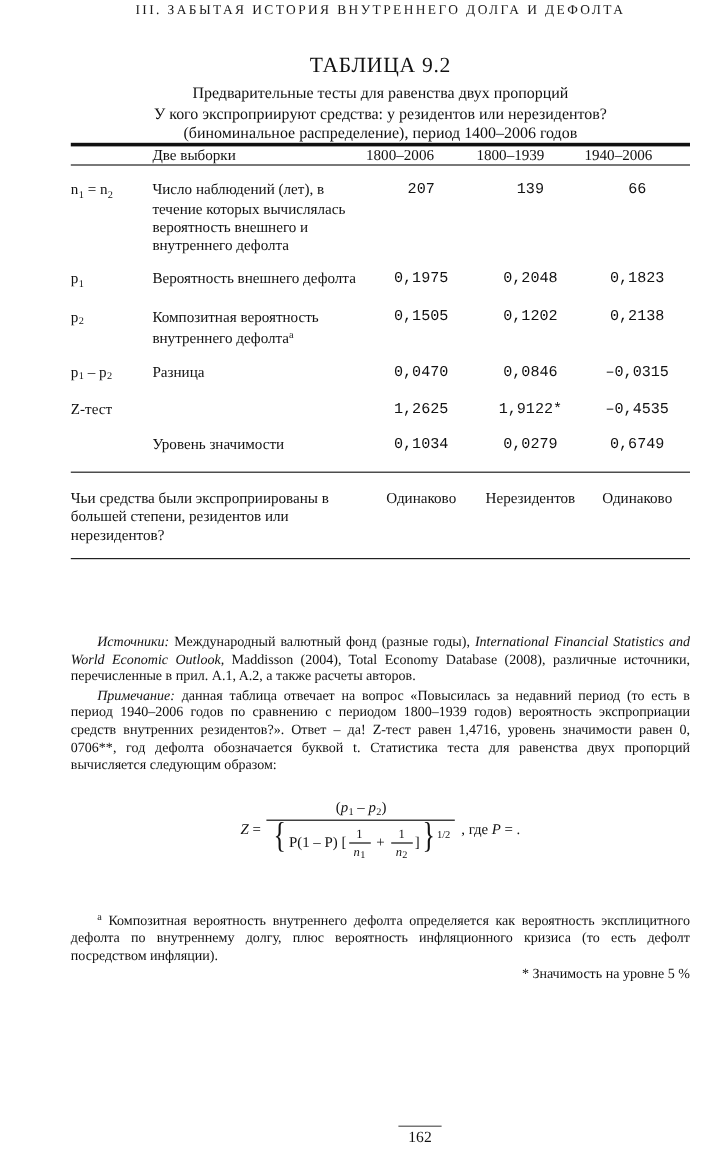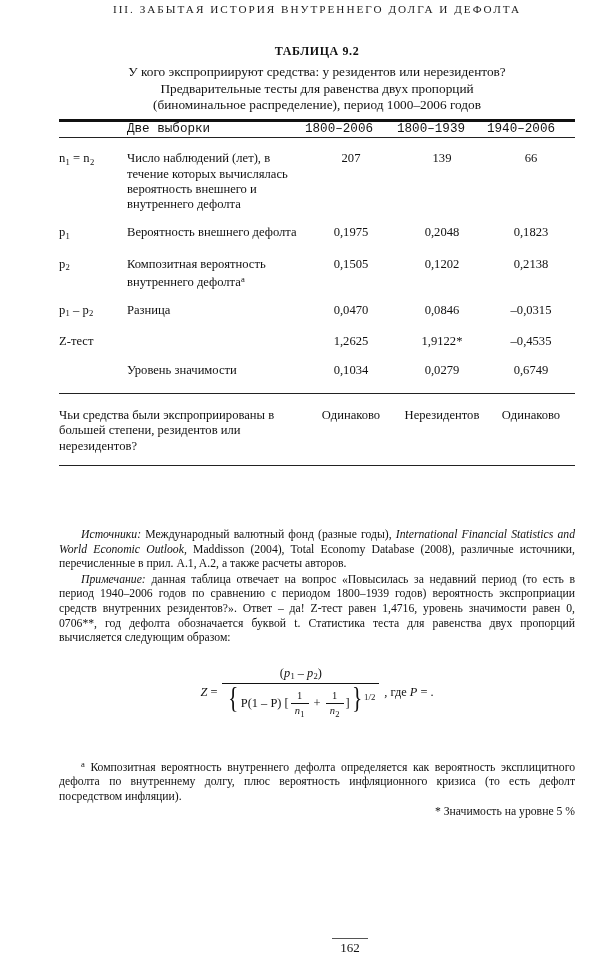--- a/index.html
+++ b/index.html
@@ -39,22 +39,22 @@
 
   
   .caption-block {
     position: absolute;
     left: 42px;
     top: 44px;
     width: 516px;
     text-align: center;
   }
   .table-number {
-    font-size: 12px;
-    font-weight: bold;
+    font-size: 18px;
+    font-weight: normal;
     letter-spacing: 0.6px;
     margin-bottom: 5px;
   }
   .caption-line {
     font-size: 13.3px;
     line-height: 16.6px;
   }
 
   
   .table-wrap {
@@ -83,29 +83,29 @@
     vertical-align: top;
     padding: 0;
     font-weight: normal;
   }
   .col-sym   { width: 68px; }
   .col-desc  { width: 178px; }
   .col-v1    { width: 92px; }
   .col-v2    { width: 90px; }
   .col-v3    { width: 88px; }
 
-  thead td { padding: 7px 0 8px 0; font-family: Liberation Mono, monospace; }
+  thead td { padding: 7px 0 8px 0; }
   thead .h-desc { text-align: left; }
   thead .h-val  { }
 
   tbody tr.data td { padding-top: 12px; padding-bottom: 1px; }
   tbody tr.data:first-child td { padding-top: 13px; }
   td.sym  { text-align: left; white-space: nowrap; }
   td.desc { text-align: left; margin-left: 28px; }
-  td.val  { text-align: center; white-space: nowrap; }
+  td.val  { text-align: center; white-space: nowrap; font-family: Liberation Mono, monospace; }
 
   sub.idx {
     font-size: 8.6px;
     vertical-align: -0.28em;
     margin-left: 0.3px;
   }
   sup.fn {
     font-size: 8.6px;
     vertical-align: 0.42em;
   }
@@ -224,23 +224,23 @@
 </style>
 </head>
 <body>
 
 <div class="page">
 
   <div class="running-header">III. ЗАБЫТАЯ ИСТОРИЯ ВНУТРЕННЕГО ДОЛГА И ДЕФОЛТА</div>
 
   <div class="caption-block">
     <div class="table-number">ТАБЛИЦА 9.2</div>
+    <div class="caption-line">Предварительные тесты для равенства двух пропорций</div>
     <div class="caption-line">У кого экспроприируют средства: у резидентов или нерезидентов?</div>
-    <div class="caption-line">Предварительные тесты для равенства двух пропорций</div>
-    <div class="caption-line">(биноминальное распределение), период 1000–2006 годов</div>
+    <div class="caption-line">(биноминальное распределение), период 1400–2006 годов</div>
   </div>
 
   <div class="table-wrap">
     <div class="rule-thick"></div>
 
     <table class="stat">
       <colgroup>
         <col class="col-sym">
           <col class="col-desc">
           <col class="col-v1">

